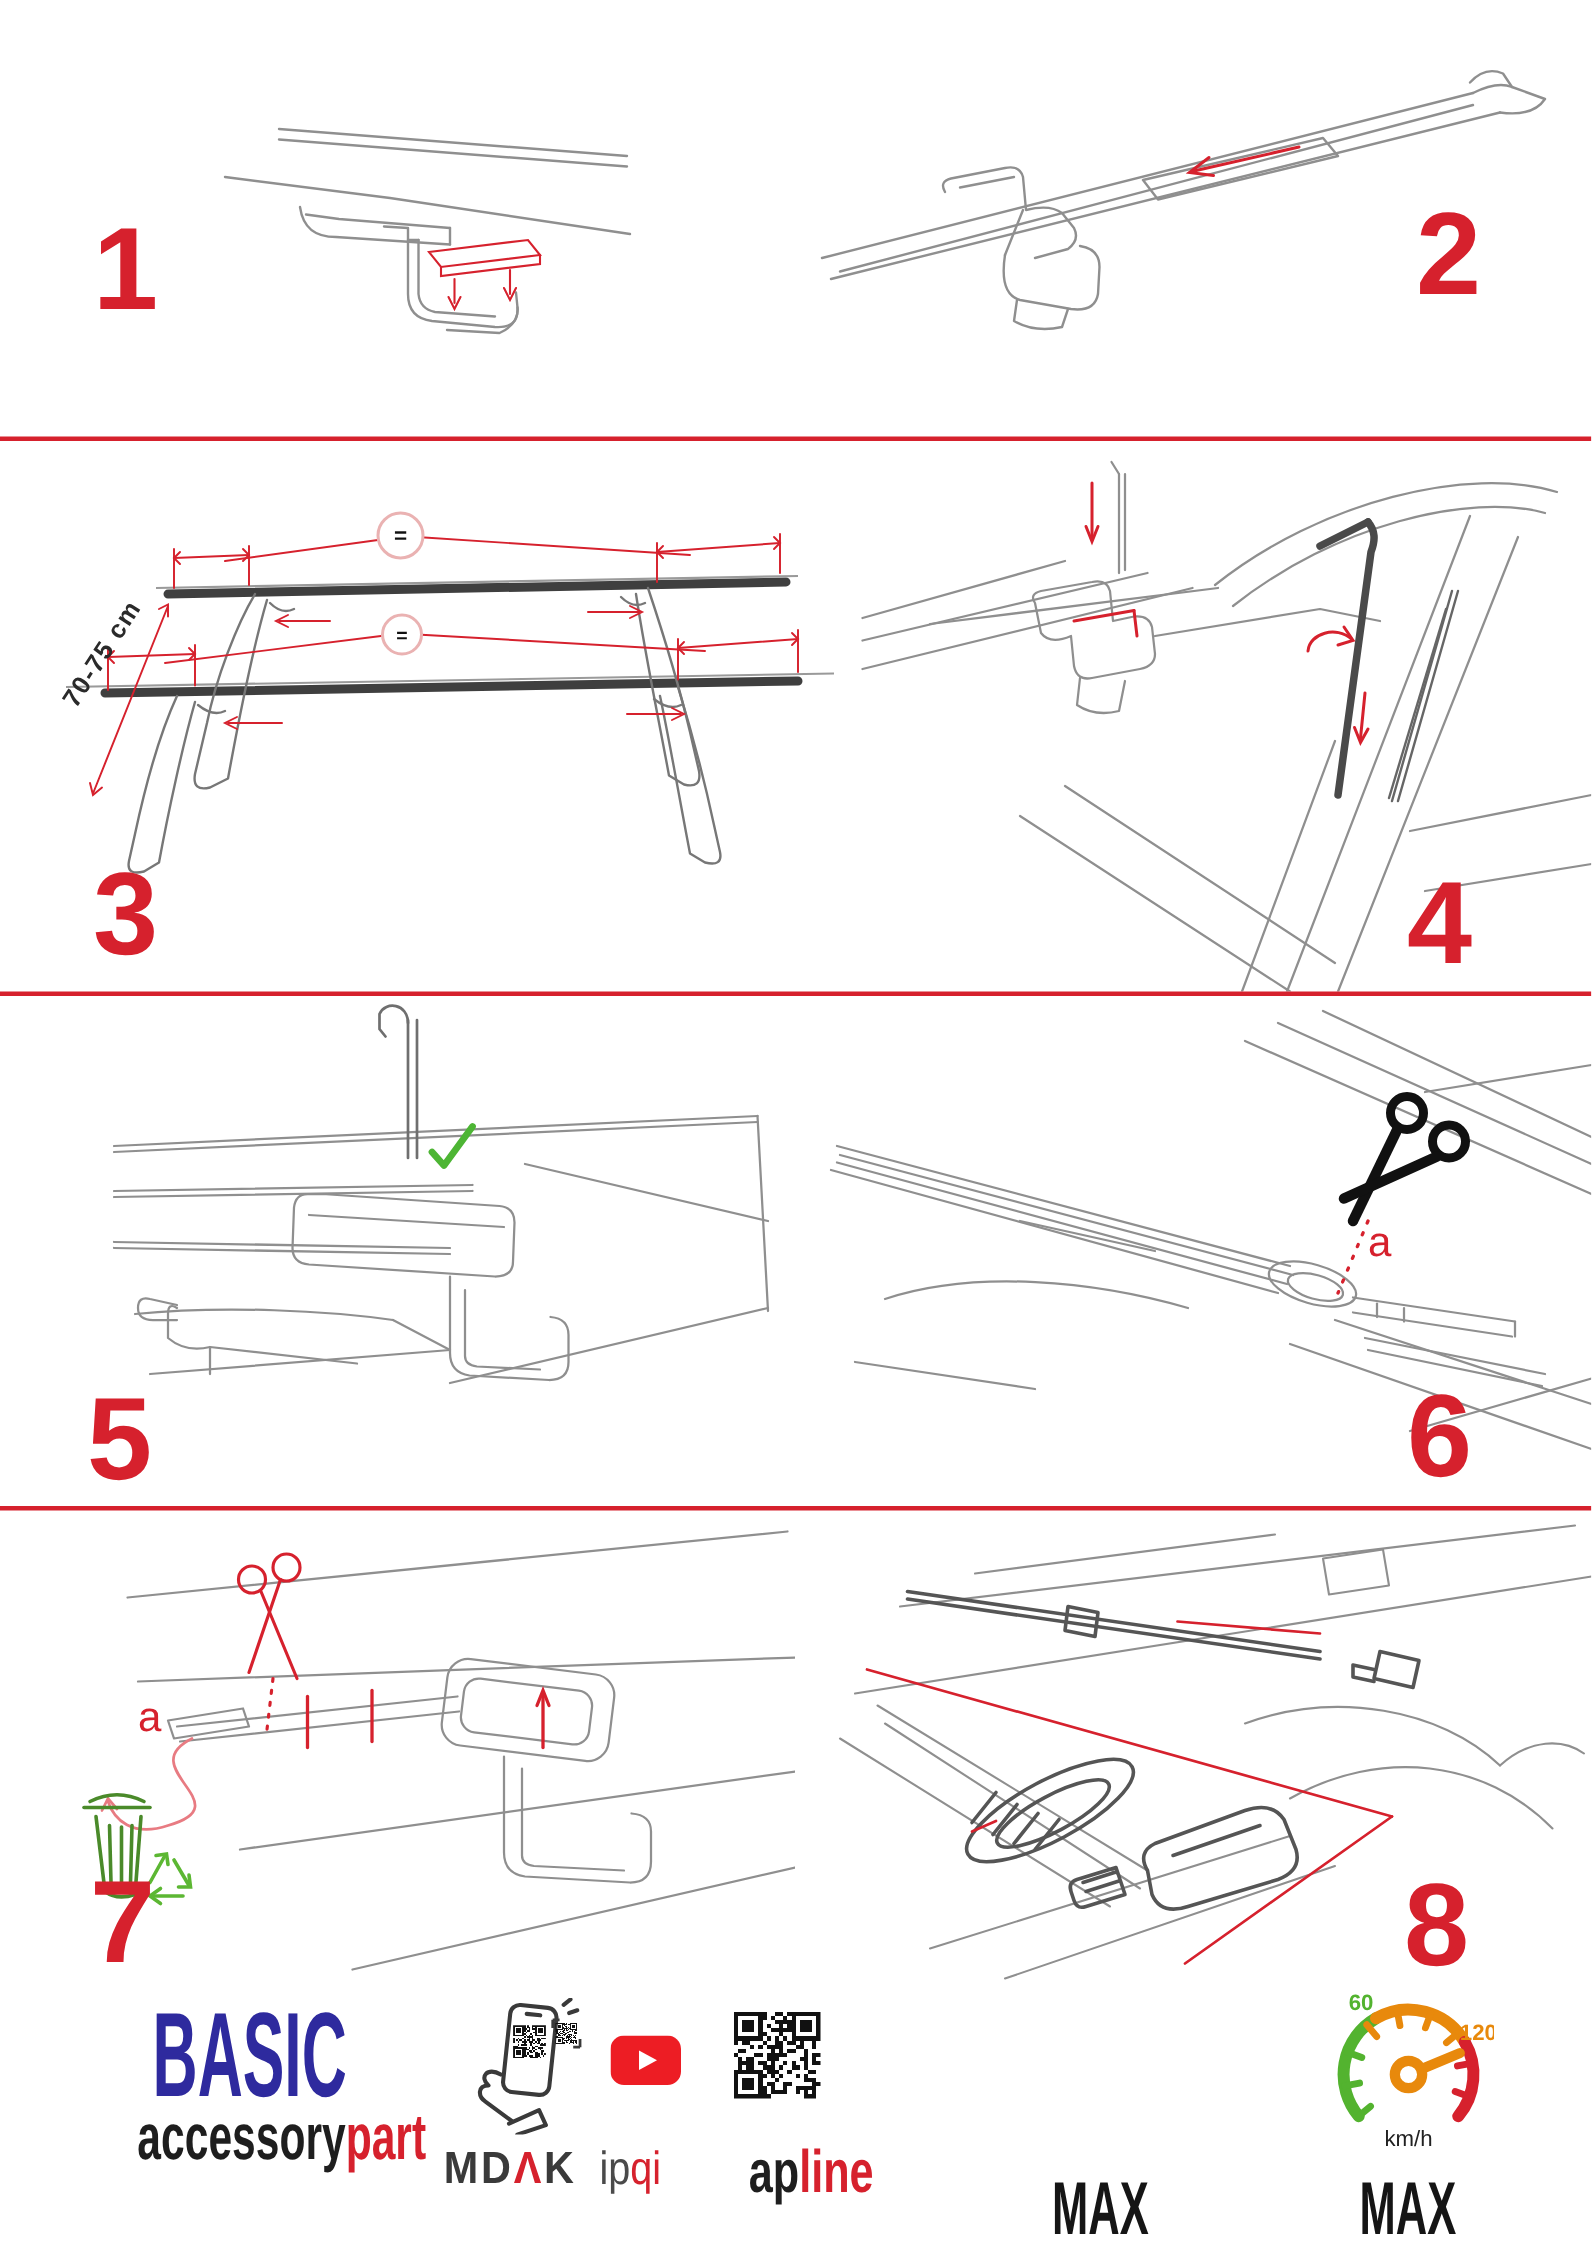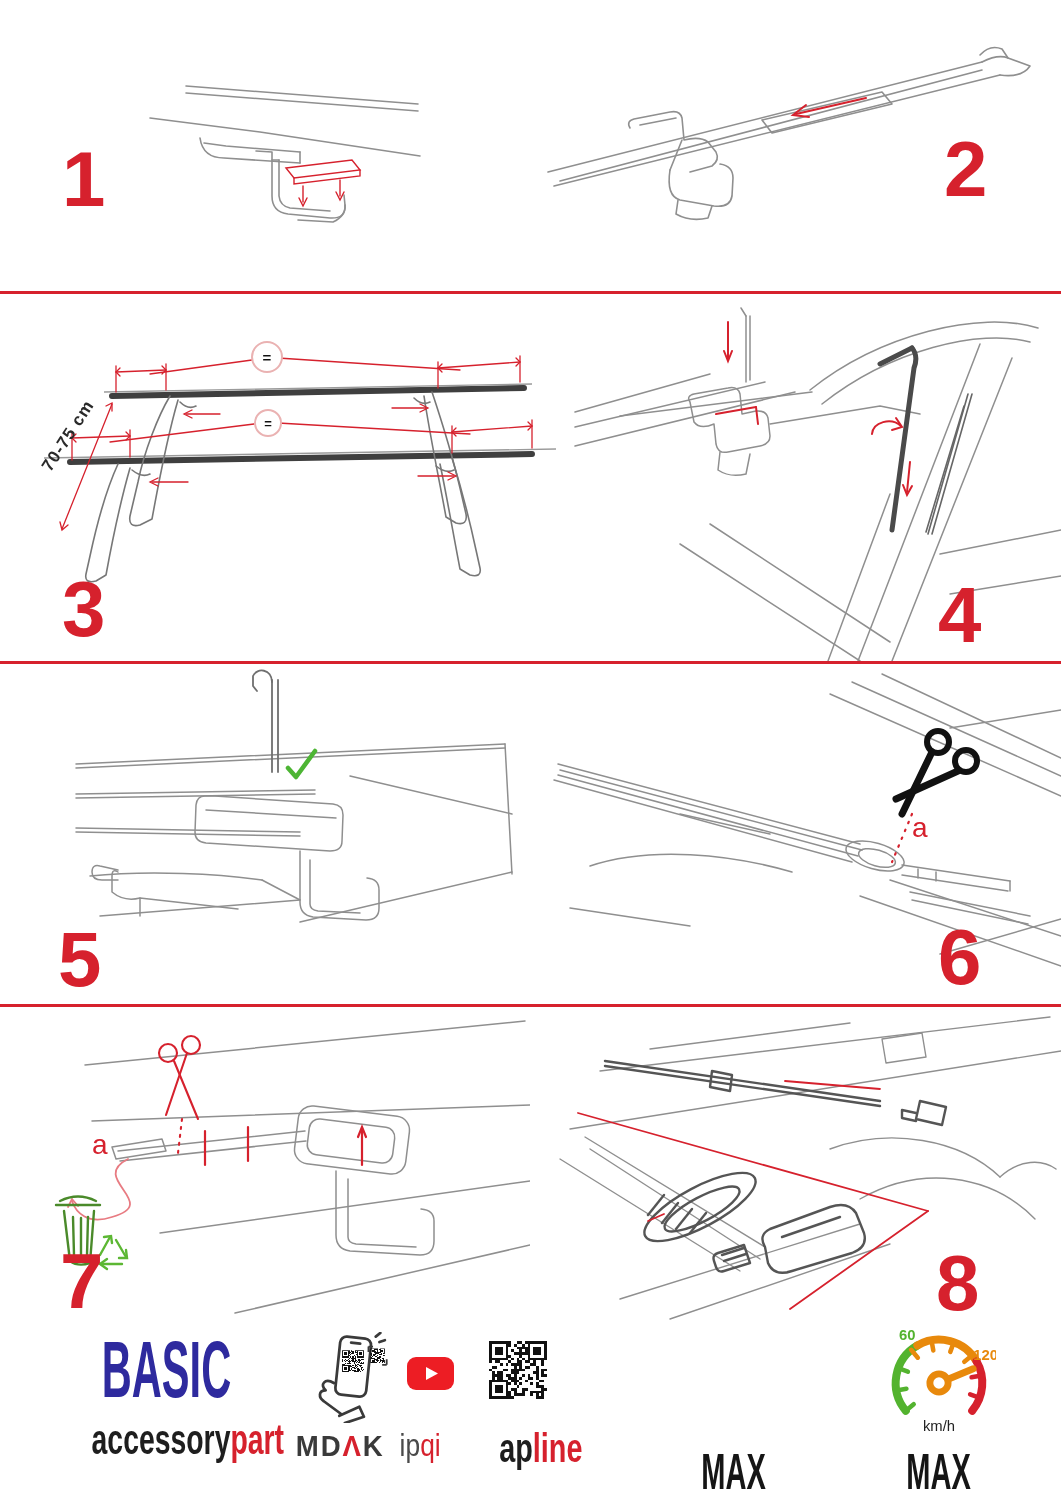--- a/index.html
+++ b/index.html
@@ -10,21 +10,21 @@
   .sep{position:absolute;left:0;width:100%;height:3px;background:#d6212d}
   .stepnum{position:absolute;color:#d6212d;font-weight:700;font-size:78px;line-height:1;letter-spacing:-2px}
   .eq-badge{position:absolute;border:2px solid #eab2b2;border-radius:50%;background:#fff;
             display:flex;align-items:center;justify-content:center;color:#111;font-weight:700}
   .dim-label{position:absolute;transform:rotate(-57deg);transform-origin:center;
              font-size:17px;font-weight:700;color:#2a2a2a;letter-spacing:1px;white-space:nowrap}
   .part-label{position:absolute;color:#d6212d;font-size:28px;line-height:1}
   .cond{display:inline-block;transform-origin:center;white-space:nowrap}
   .brand-block{position:absolute;left:42px;top:1336px;width:210px;text-align:center}
   .brand-title{color:#2e2a9e;font-weight:700;font-size:80px;line-height:.85}
-  .brand-sub{margin-top:14px;font-weight:700;font-size:43px;line-height:1;color:#1e1e1e}
+  .brand-sub{font-weight:700;font-size:43px;line-height:1;color:#1e1e1e}
   .red{color:#d6212d}
   .logo-mdak{position:absolute;left:288px;top:1429px;width:105px;text-align:center;
              font-weight:700;font-size:30px;letter-spacing:2px;color:#3a3a3a}
   .logo-ipqi{position:absolute;left:390px;top:1428px;width:60px;text-align:center;
              font-size:31px;color:#4a4a4a}
   .logo-apline{position:absolute;left:483px;top:1426px;width:90px;text-align:center;
                font-weight:700;font-size:40px;color:#1e1e1e}
   .max-label{position:absolute;text-align:center;font-weight:700;font-size:50px;color:#151515;line-height:1}
   .icon-abs{position:absolute}
 </style>

